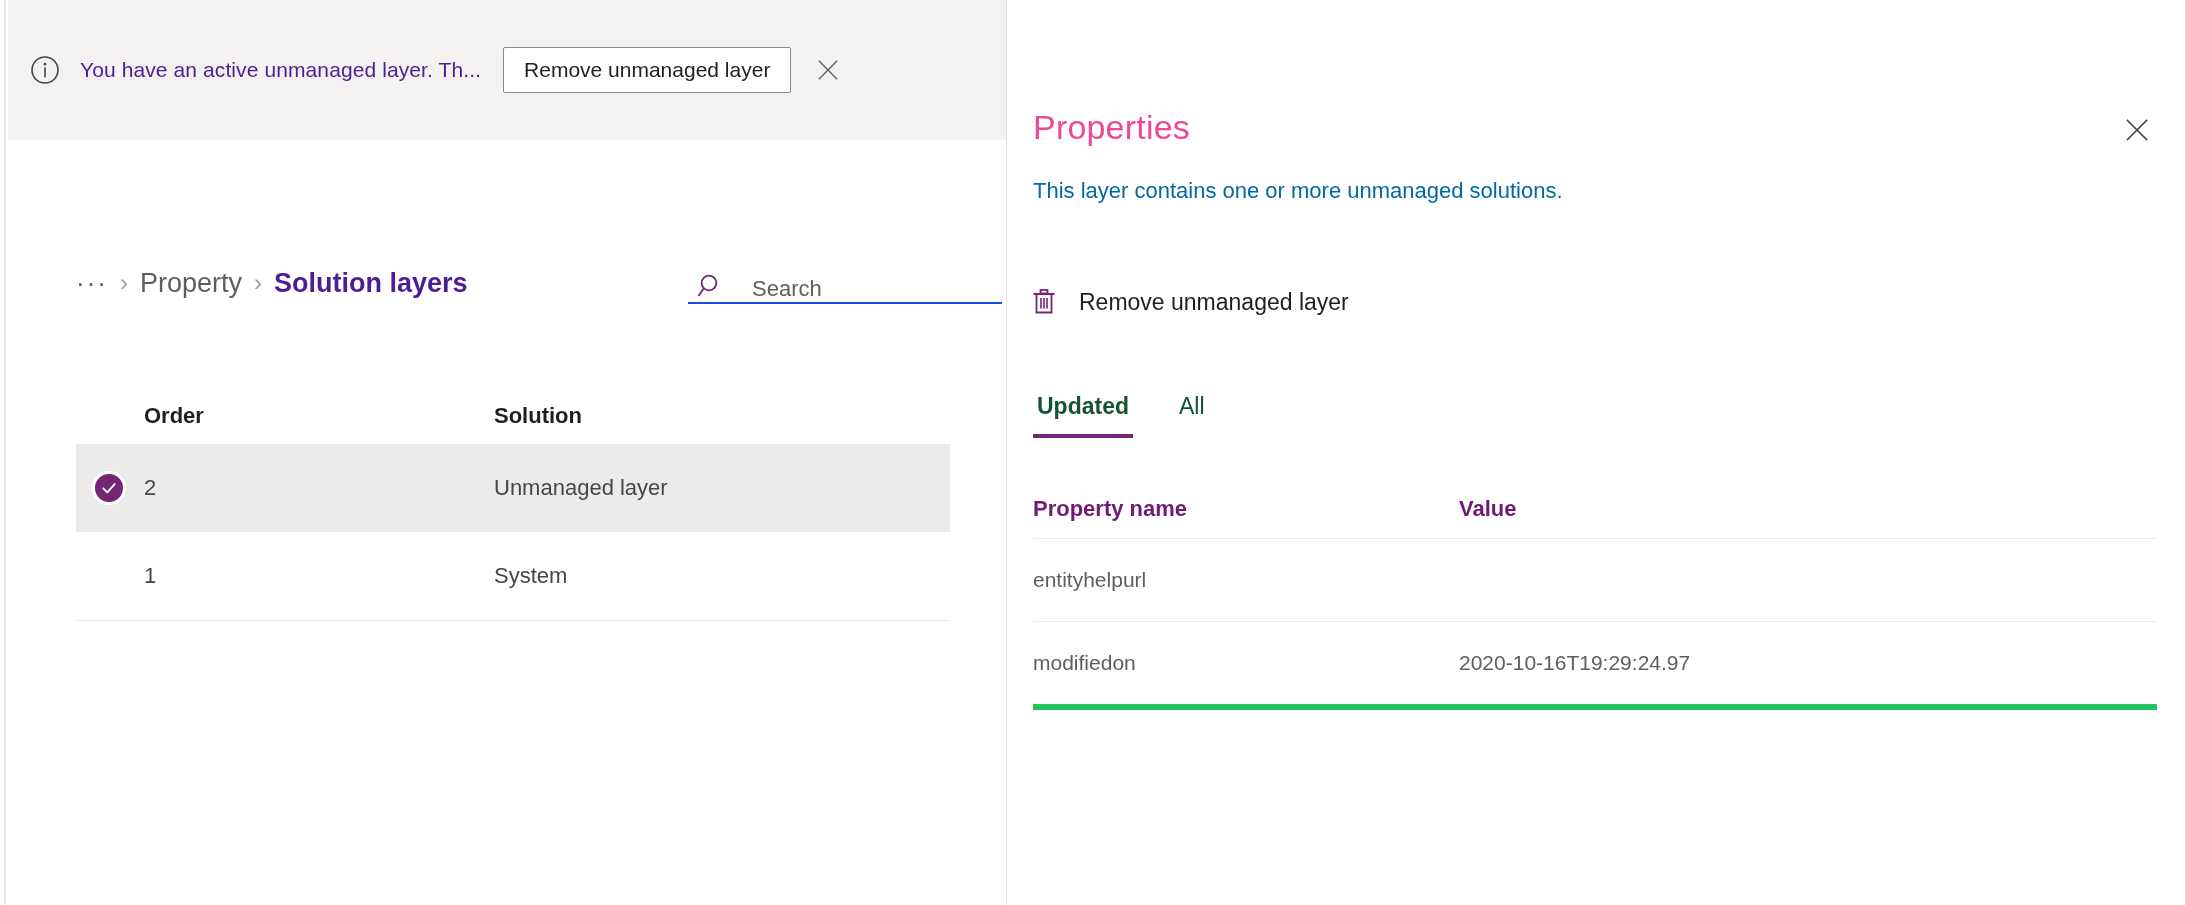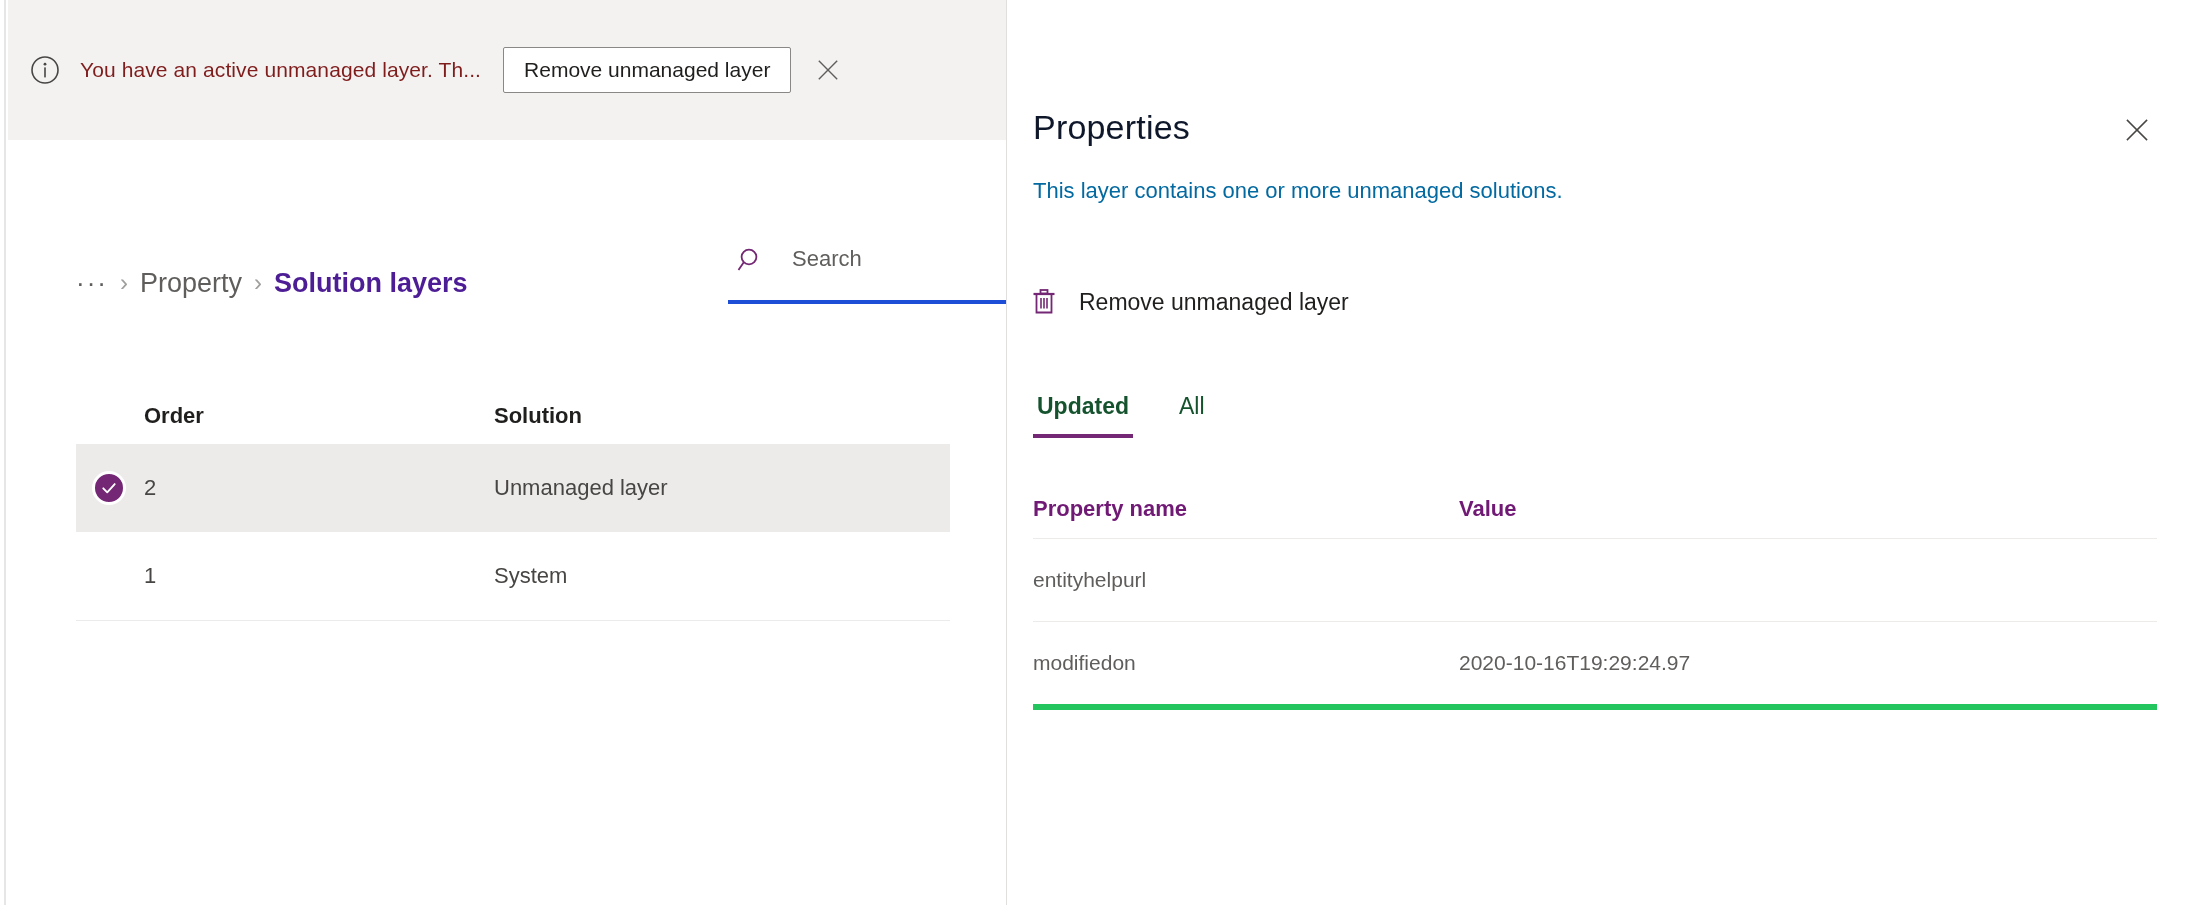--- a/index.html
+++ b/index.html
@@ -59,21 +59,21 @@
   }
   .msg-info-icon {
     width: 30px;
     height: 30px;
     flex: 0 0 30px;
     display: block;
   }
   .msg-text {
     margin-left: 20px;
     font-size: 21px;
-    color: #7f1d1d;
+    color: #4c1d95;
     white-space: nowrap;
     letter-spacing: .1px;
   }
   .msg-action-btn {
     margin-left: 22px;
     height: 46px;
     min-width: 284px;
     padding: 0 20px;
     background: #ffffff;
     border: 1px solid #8a8886;
@@ -127,28 +127,28 @@
   }
   .crumb-current {
     font-size: 27px;
     color: #4c1d95;
     font-weight: bold;
   }
 
   
   .search-box {
     position: absolute;
-    left: 720px;
+    left: 680px;
     top: 246px;
     width: 314px;
     height: 58px;
-    border-bottom: 4px solid #1d4ed8;
-    box-sizing: border-box;
-    display: flex;
-    align-items: flex-start;
+    border-bottom: 2px solid #1d4ed8;
+    box-sizing: border-box;
+    display: flex;
+    align-items: flex-end;
   }
   .search-icon {
     width: 30px;
     height: 30px;
     margin-left: 8px;
     flex: 0 0 30px;
   }
   .search-input {
     border: 0;
     outline: none;
@@ -233,21 +233,21 @@
     left: 0;
     top: 0;
     width: 100%;
     height: 78px;
   }
   .panel-title {
     position: absolute;
     left: 26px;
     top: 108px;
     font-size: 34px;
-    color: #0f172a;
+    color: #ec4899;
     font-weight: normal;
     letter-spacing: .2px;
   }
   .panel-close {
     position: absolute;
     right: 30px;
     top: 112px;
     width: 36px;
     height: 36px;
     display: flex;

